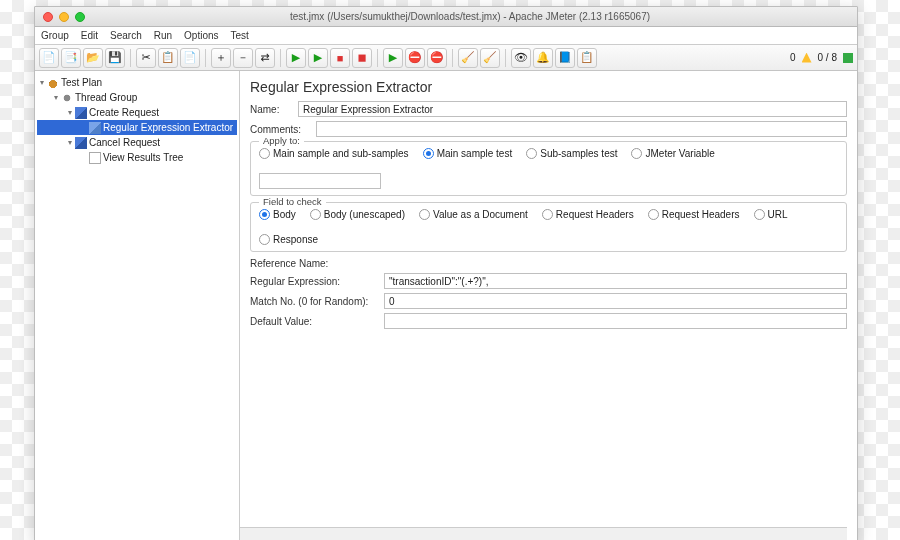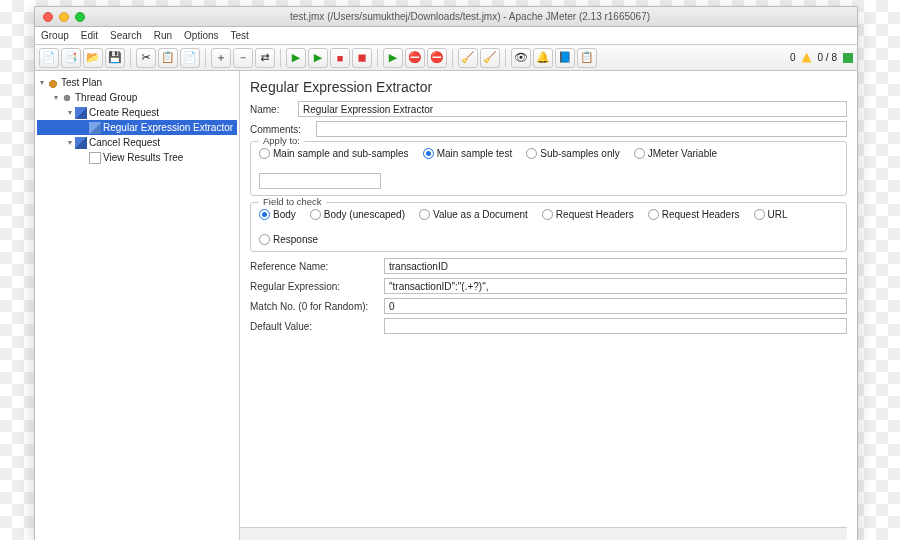--- a/index.html
+++ b/index.html
@@ -156,21 +156,21 @@
           <label class="radio">
               <span class="rdot"></span>
               <span>Main sample and sub-samples</span>
             </label>
           <label class="radio">
               <span class="rdot on"></span>
               <span>Main sample test</span>
             </label>
           <label class="radio">
               <span class="rdot"></span>
-              <span>Sub-samples only</span>
+              <span>Sub-samples test</span>
             </label>
           <label class="radio">
               <span class="rdot"></span>
               <span>JMeter Variable</span>
             </label>
           <input class="finput" style="flex: 0 0 80px;">
         </div>
       </div>
 
       <div class="group" data-legend="Field to check">
@@ -201,21 +201,20 @@
             </label>
           <label class="radio">
               <span class="rdot"></span>
               <span>Response</span>
             </label>
         </div>
       </div>
 
       <div class="frow">
           <div class="flabel">Reference Name:</div>
-          <input class="finput" value="transactionID" style="">
         </div>
       <div class="frow">
           <div class="flabel">Regular Expression:</div>
           <input class="finput" value="&quot;transactionID&quot;:&quot;(.+?)&quot;," style="">
         </div>
       <div class="frow">
           <div class="flabel">Match No. (0 for Random):</div>
           <input class="finput" value="0" style="">
         </div>
       <div class="frow">

